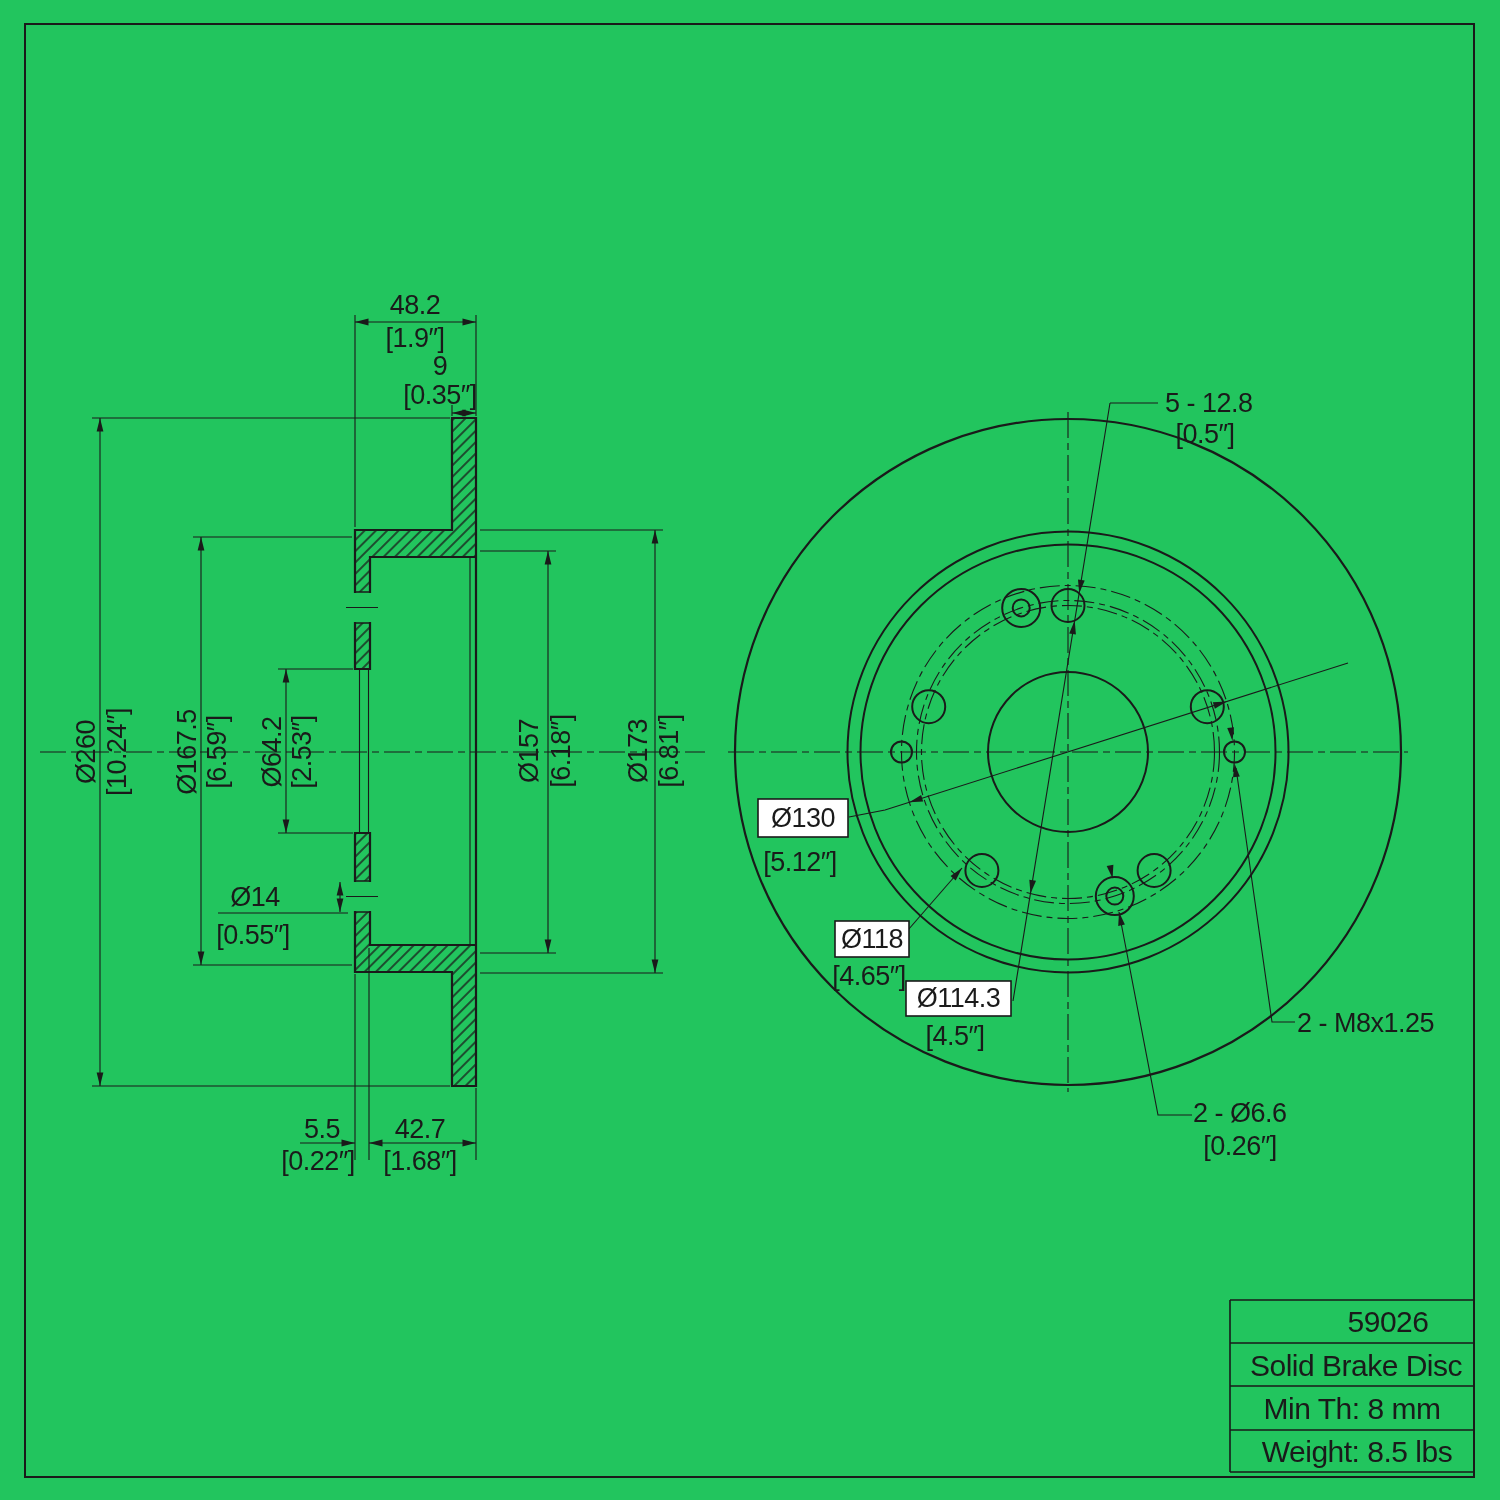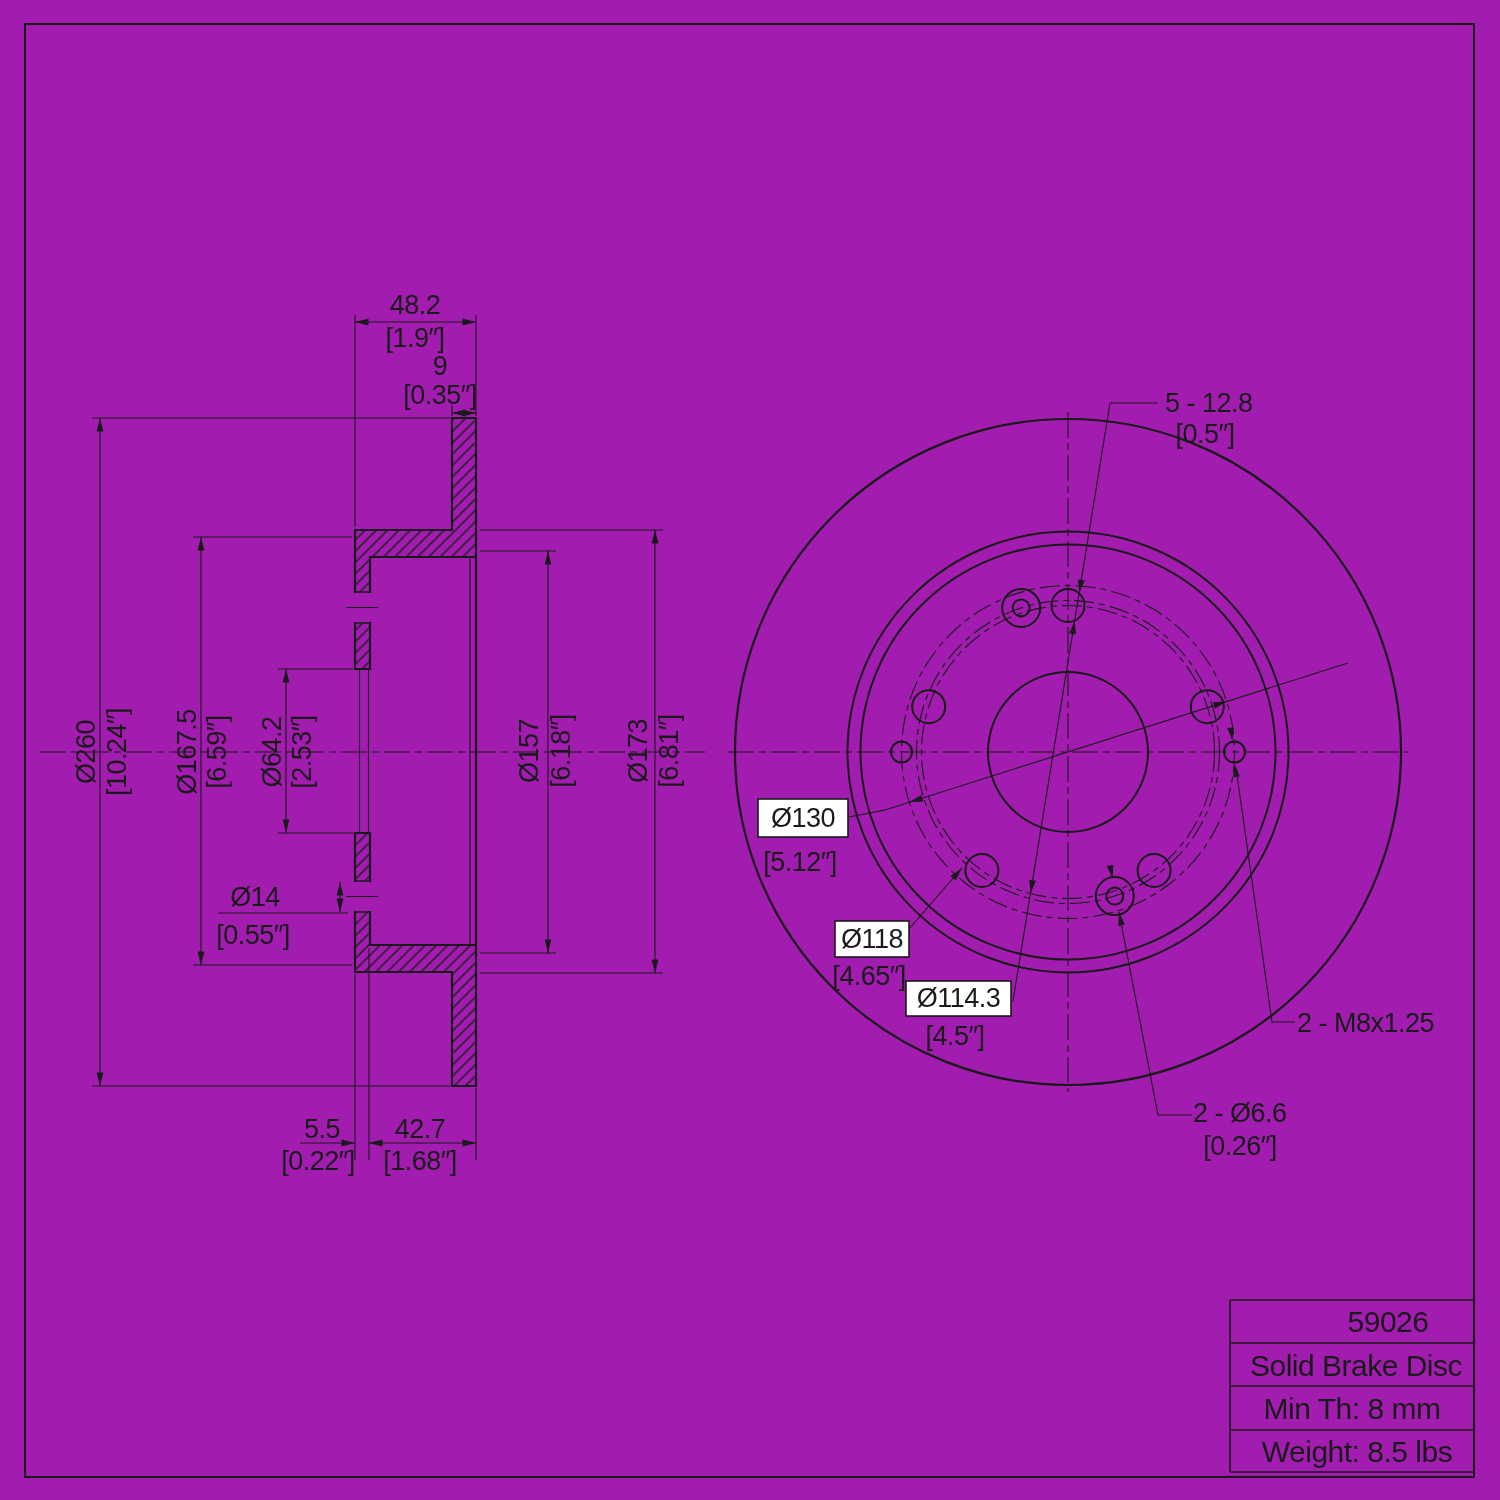--- a/index.html
+++ b/index.html
@@ -1,16 +1,16 @@
 <!DOCTYPE html>
 <html><head>
 <meta charset="utf-8">
 <style>
   html,body{margin:0;padding:0;background:#fff;}
-  .page{width:1500px;height:1500px;position:relative;background:#a21caf;font-family:"Liberation Sans",sans-serif;}
+  .page{width:1500px;height:1500px;position:relative;background:#22c55e;font-family:"Liberation Sans",sans-serif;}
   svg{display:block;}
   .ol{stroke:#1a1a1a;stroke-width:2.2;fill:none;stroke-linecap:square;}
   .ol2{stroke:#1a1a1a;stroke-width:2;fill:none;}
   .med{stroke:#1a1a1a;stroke-width:1.6;fill:none;}
   .thin{stroke:#1a1a1a;stroke-width:1.1;fill:none;}
   .cl{stroke:#1a1a1a;stroke-width:1.1;fill:none;stroke-dasharray:26 5 7 5;}
   .dd{stroke:#1a1a1a;stroke-width:1.1;fill:none;stroke-dasharray:20 5 6 5;}
   .hatch{fill:url(#hatchPat);stroke:none;}
   .box{fill:#ffffff;stroke:#1a1a1a;stroke-width:1.6;}
   text{fill:#1a1a1a;font-family:"Liberation Sans",sans-serif;font-size:27px;letter-spacing:-0.5px;}

